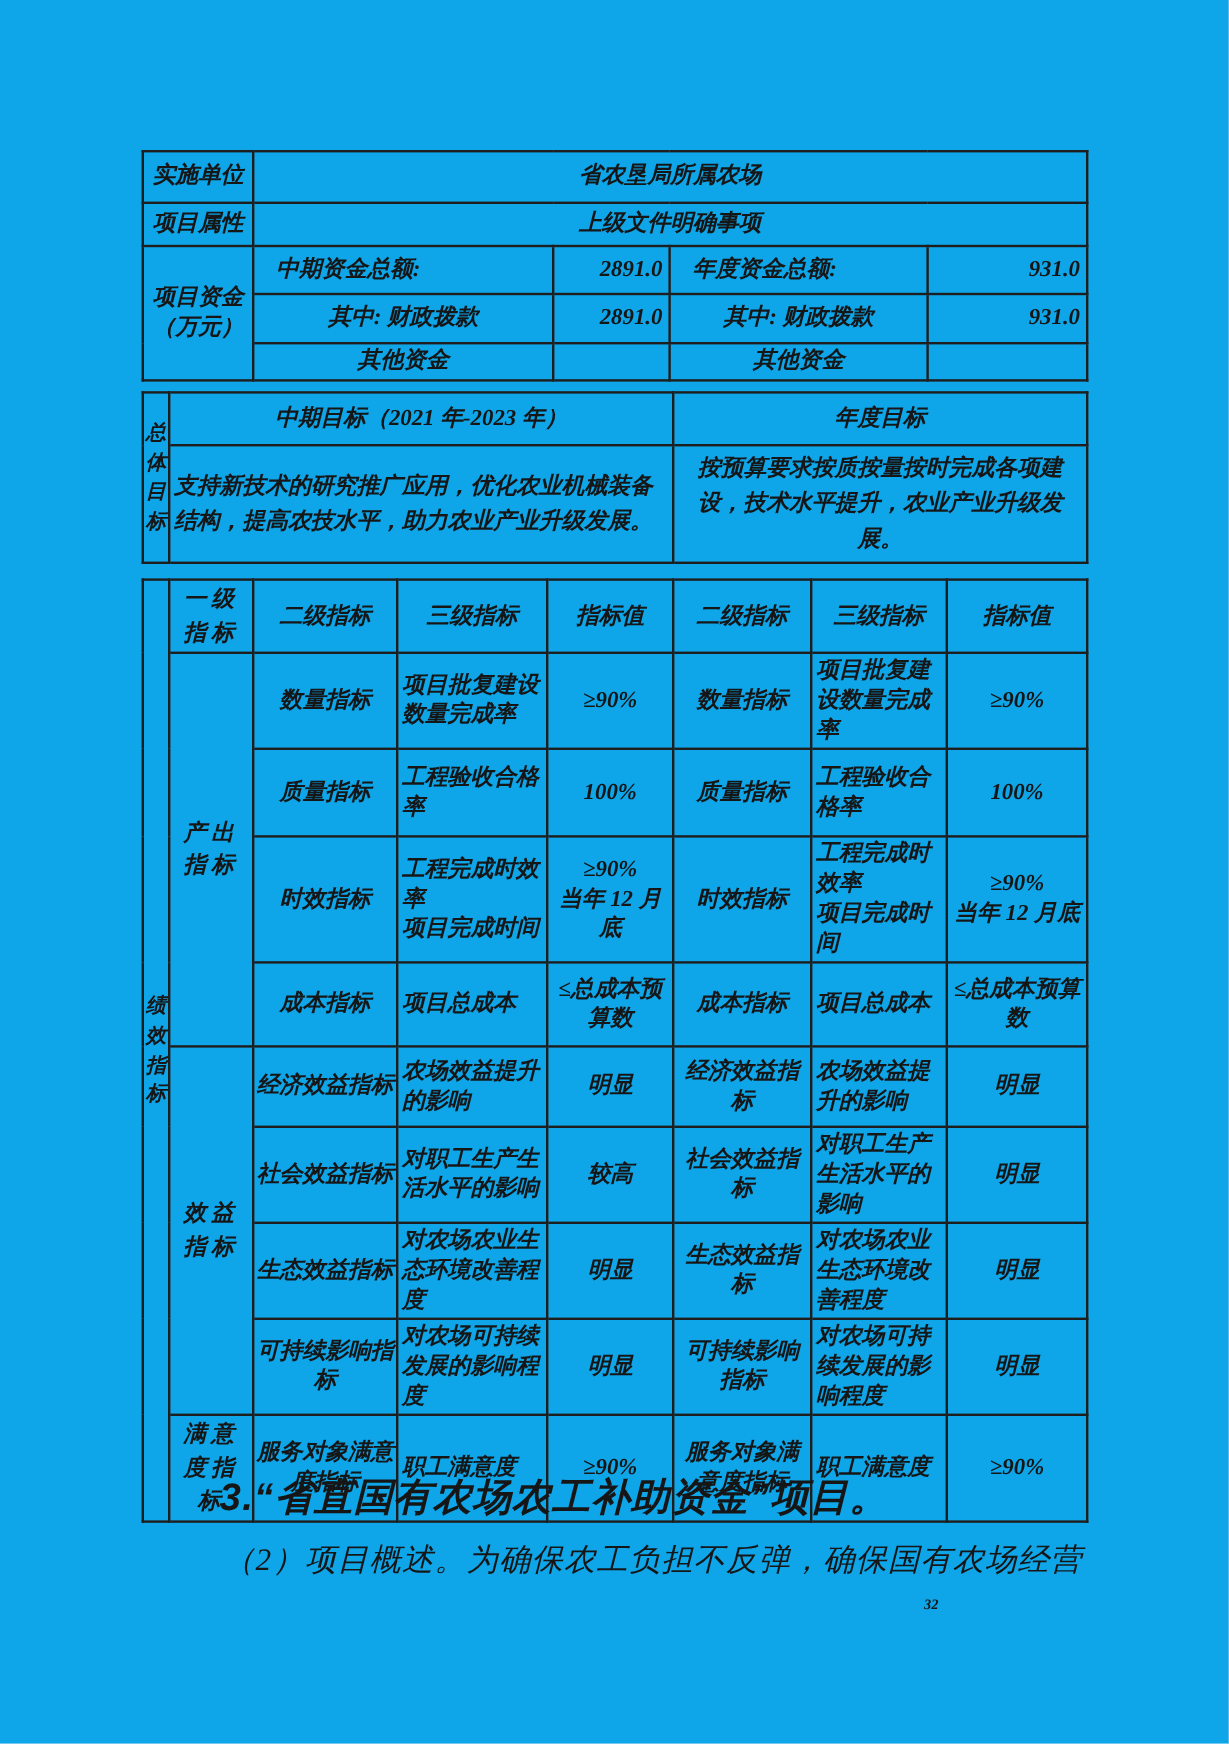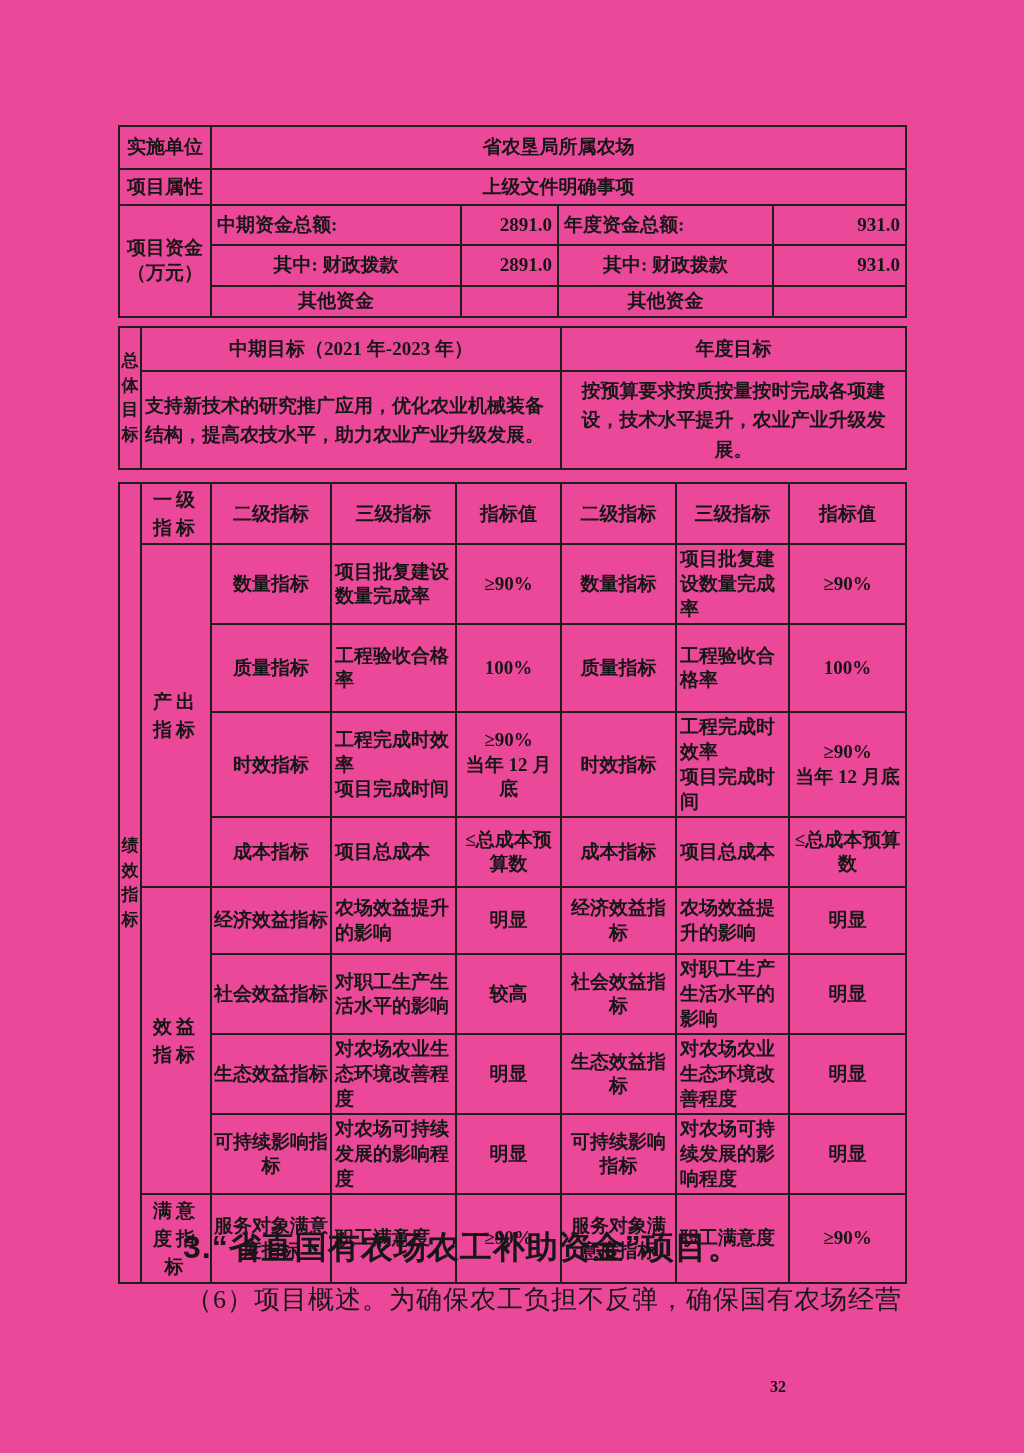--- a/index.html
+++ b/index.html
@@ -1,53 +1,53 @@
 <!DOCTYPE html>
 <html><head>
 <meta charset="utf-8">
 <style>
   html,body{margin:0;padding:0;}
   body{
     width:1024px;height:1453px;background:#ffffff;
     font-family:"Liberation Serif","DejaVu Serif",serif;
     color:#161616;
   }
-  .page{position:relative;width:1024px;height:1453px;background:#ec4899;overflow:hidden;}
+  .page{position:relative;width:1024px;height:1453px;background:#0ea5e9;overflow:hidden;font-style:italic;}
   .doc{position:absolute;left:118px;top:125px;width:787px;}
   table{border-collapse:collapse;table-layout:fixed;width:787px;}
   td{
     border:2px solid #1e1e1e;
     font-size:19px;font-weight:600;line-height:1.3;
     text-align:center;vertical-align:middle;
     padding:2px;overflow:hidden;word-break:break-all;
   }
   .tB{margin-top:8px;}
   .tC{margin-top:12px;}
   .pre{white-space:pre-line;}
   .vtext{font-size:17px;line-height:1.45;padding:0 1px;word-break:break-all;}
   .num{text-align:right;padding-right:5px;}
-  .al{text-align:left;padding-left:5px;border-radius:16px;}
+  .al{text-align:left;padding-left:18px;border-radius:16px;}
   .l1{letter-spacing:4px;white-space:pre-line;line-height:1.45;}
   .l2{padding:1px;}
   .l3{text-align:left;padding-left:3px;white-space:pre-line;}
   .val{padding:1px;white-space:pre-line;margin-top:20px;}
   .goaltext-mid{text-align:left;padding:4px 3px;line-height:1.55;}
   .goaltext-year{text-align:center;padding:4px 2px;line-height:1.55;}
   .heading{
     position:absolute;left:183px;top:1226px;
     font-family:"Liberation Sans","DejaVu Sans",sans-serif;
     font-size:32px;font-weight:700;letter-spacing:1px;
   }
   .bodyline{
     position:absolute;left:186px;top:1282px;
     font-size:26px;font-weight:500;letter-spacing:1px;
   }
   .pagenum{
     position:absolute;left:770px;top:1330px;
-    font-size:16px;font-weight:600;margin-top:48px;
+    font-size:12px;font-weight:600;
   }
 </style>
 </head>
 <body>
 
 <div class="page">
   <div class="doc">
 
     <table class="tA">
       <colgroup>
@@ -134,21 +134,21 @@
       <tr style="height:75px">
         <td rowspan="4" class="l1">产出
 指标</td>
         <td class="l2">数量指标</td>
         <td class="l3">项目批复建设数量完成率</td>
         <td class="val">≥90%</td>
         <td class="l2">数量指标</td>
         <td class="l3">项目批复建设数量完成率</td>
         <td class="val">≥90%</td>
       </tr>
-      <tr style="height:88px">
+      <tr style="height:73px">
         <td class="l2">质量指标</td>
         <td class="l3">工程验收合格率</td>
         <td class="val">100%</td>
         <td class="l2">质量指标</td>
         <td class="l3">工程验收合格率</td>
         <td class="val">100%</td>
       </tr>
       <tr style="height:93px">
         <td class="l2">时效指标</td>
         <td class="l3">工程完成时效率
@@ -212,15 +212,15 @@
         <td class="val">≥90%</td>
         <td class="l2">服务对象满意度指标</td>
         <td class="l3">职工满意度</td>
         <td class="val">≥90%</td>
       </tr>
     </tbody>
       </table>
   </div>
 
   <div class="heading">3.“省直国有农场农工补助资金”项目。</div>
-  <div class="bodyline">（6）项目概述。为确保农工负担不反弹，确保国有农场经营</div>
+  <div class="bodyline">（2）项目概述。为确保农工负担不反弹，确保国有农场经营</div>
   <div class="pagenum">32</div>
 </div>
 
 </body></html>

